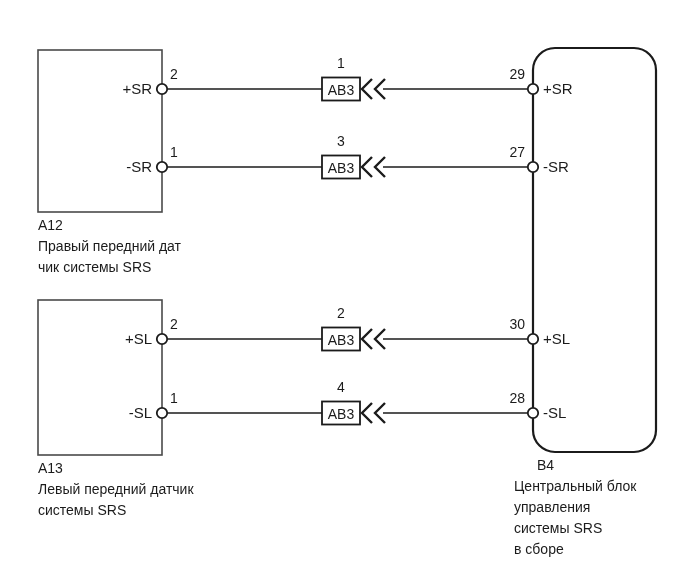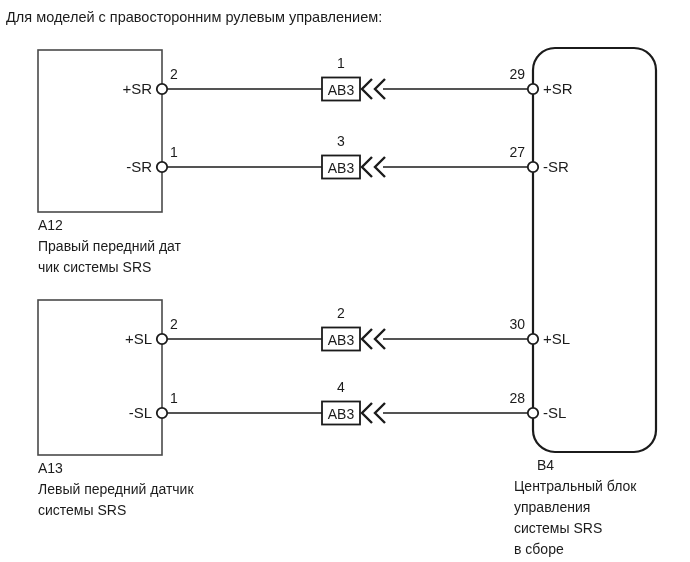--- a/index.html
+++ b/index.html
@@ -87,21 +87,20 @@
     fill: none;
     stroke-linecap: butt;
     stroke-linejoin: miter;
   }
 </style>
 </head>
 <body>
 
 <div id="page">
 
-  <div class="caption">Для моделей с правосторонним рулевым управлением:</div>
 
   <svg class="diagram" viewBox="0 0 690 562">
 
     <rect class="boxline" x="38" y="50" width="124" height="162"></rect>
 
     <rect class="boxline" x="38" y="300" width="124" height="155"></rect>
 
     <rect class="ecubox" x="533" y="48" width="123" height="404" rx="22" ry="22"></rect>
 
     <g>

